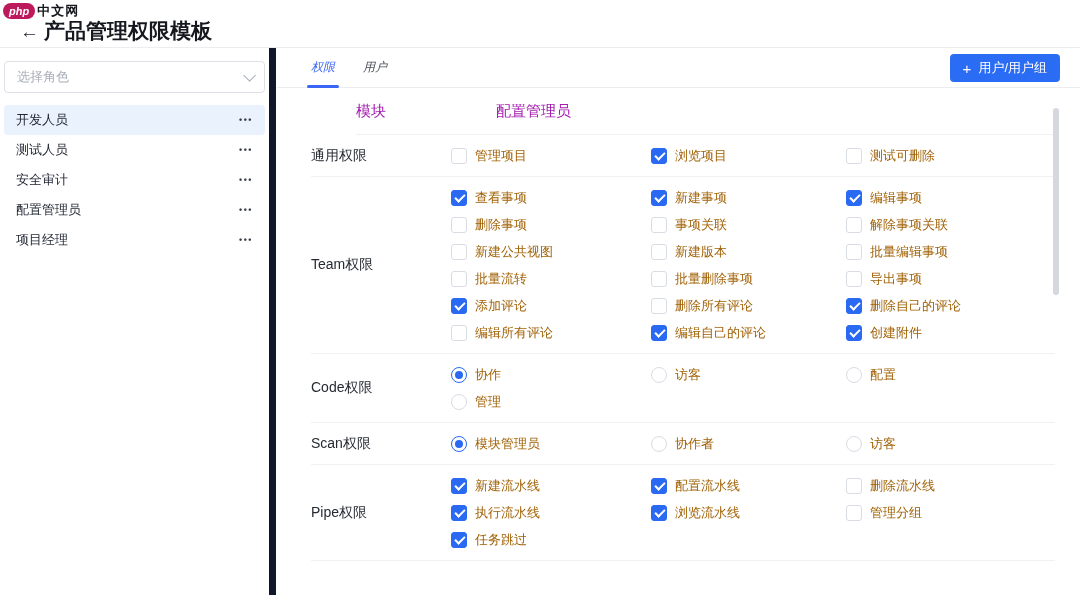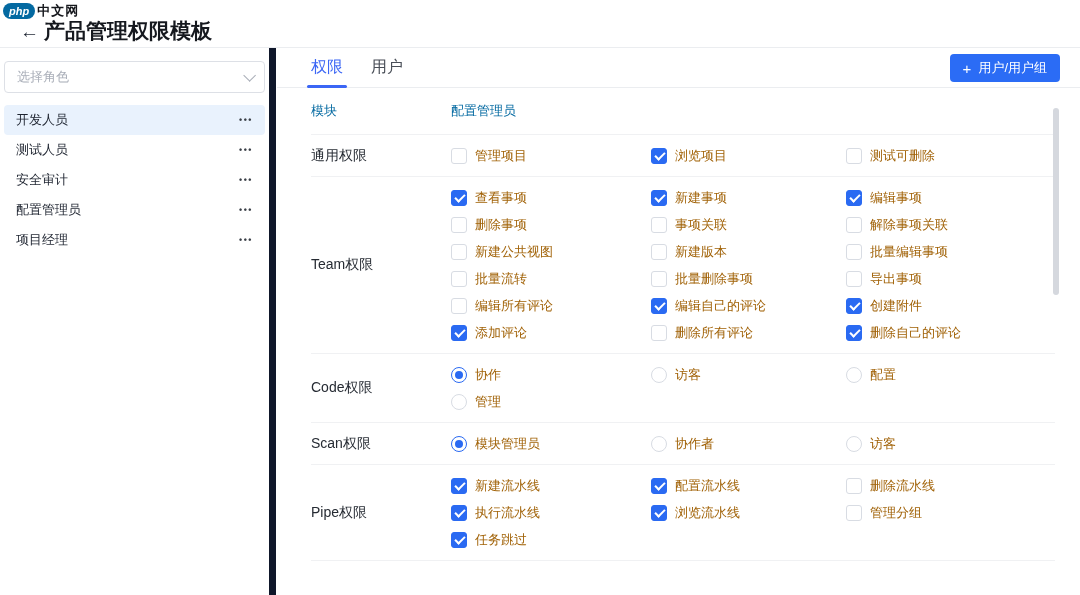--- a/index.html
+++ b/index.html
@@ -6,21 +6,21 @@
   html,body { width:1080px; height:595px; }
   body {
     font-family: "Liberation Sans", "DejaVu Sans", sans-serif;
     background:#fff; color:#1f2633; position:relative; overflow:hidden;
     font-size:13px;
   }
   
   .top-header { height:48px; border-bottom:1px solid #ebedf0; position:relative; }
   .logo { position:absolute; top:2px; left:3px; display:flex; align-items:center; gap:2px; }
   .logo-badge {
-    background:#0369a1; color:#fff; font-style:italic; font-weight:bold;
+    background:#be185d; color:#fff; font-style:italic; font-weight:bold;
     font-size:11px; padding:2px 6px; border-radius:9px;
   }
   .logo-site { font-size:13px; font-weight:900; color:#16181d; letter-spacing:1px; }
   .title-row { position:absolute; left:20px; top:17px; display:flex; align-items:center; gap:5px; }
   .back-arrow { font-size:19px; line-height:1; color:#1f2633; cursor:pointer; }
   .page-title { font-size:21px; font-weight:700; color:#15181e; }
 
   
   .sidebar { position:absolute; left:0; top:48px; width:276px; bottom:0; border-right:7px solid #0f172a; padding:13px 4px; }
   .role-select {
@@ -34,33 +34,33 @@
   .role-item {
     height:30px; display:flex; align-items:center; justify-content:space-between;
     padding:0 12px; border-radius:4px; font-size:13px; color:#1e2430; cursor:pointer;
   }
   .role-item.selected { background:#e9f2fd; }
   .more { color:#3a3f47; font-size:9px; letter-spacing:1.5px; font-weight:bold; cursor:pointer; }
 
   
   .main { position:absolute; left:277px; top:48px; right:0; bottom:0; }
   .tabs-row { height:40px; border-bottom:1px solid #ebedf0; display:flex; align-items:stretch; padding-left:34px; position:relative; }
-  .tab { margin-right:28px; font-size:16px; color:#4a4f58; display:flex; align-items:center; position:relative; cursor:pointer; }
+  .tab { margin-right:28px; font-size:12px; color:#4a4f58; display:flex; align-items:center; position:relative; cursor:pointer;font-style:italic; }
   .tab.active { color:#3b66f5; }
   .tab.active::after { content:""; position:absolute; bottom:-1px; left:-4px; right:-4px; height:3px; background:#3b66f5; border-radius:1.5px; }
   .add-btn {
     position:absolute; right:20px; top:6px; height:28px; background:#2b6cf5; color:#fff;
     border:none; border-radius:4px; font-size:13px; padding:0 13px; display:flex;
     align-items:center; gap:7px; cursor:pointer; font-family:inherit;
   }
   .add-btn .plus { font-size:15px; line-height:1; }
 
   
   .perm-table { margin:0 25px 0 34px; }
-  .thead { display:grid; grid-template-columns:140px 1fr; height:47px; align-items:center; border-bottom:1px solid #f0f1f3; color:#0369a1; font-size:13px; }
+  .thead { display:grid; grid-template-columns:140px 1fr; height:47px; align-items:center; border-bottom:1px solid #f0f1f3; color:#a21caf; font-size:15px;margin-left:45px; }
   .trow { display:grid; grid-template-columns:140px 1fr; border-bottom:1px solid #f0f1f3; padding:7px 0; align-items:center; }
   .module-label { font-size:14px; color:#262b33; }
   .perm-line { display:grid; grid-template-columns:200px 195px 1fr; }
   .perm-cell { display:flex; align-items:center; gap:8px; height:27px; font-size:13px; color:#a16207; cursor:pointer; }
 
   .cb { width:16px; height:16px; border-radius:3px; border:1px solid #d8dce3; background:#fff; flex:none; position:relative; }
   .cb.checked { background:#2a6af2; border-color:#2a6af2; }
   .cb.checked::after { content:""; position:absolute; left:4.5px; top:1.5px; width:4px; height:8px; border:solid #fff; border-width:0 2px 2px 0; transform:rotate(45deg); }
 
   .radio { width:16px; height:16px; border-radius:50%; border:1px solid #d8dce3; background:#fff; flex:none; position:relative; }
@@ -207,45 +207,45 @@
                 <span class="perm-label">批量删除事项</span>
               </label>
               <label class="perm-cell">
                 <span class="cb"></span>
                 <span class="perm-label">导出事项</span>
               </label>
               <span></span>
             </div>
             <div class="perm-line">
               <label class="perm-cell">
+                <span class="cb checked"></span>
+                <span class="perm-label">添加评论</span>
+              </label>
+              <label class="perm-cell">
+                <span class="cb"></span>
+                <span class="perm-label">删除所有评论</span>
+              </label>
+              <label class="perm-cell">
+                <span class="cb checked"></span>
+                <span class="perm-label">删除自己的评论</span>
+              </label>
+              <span></span>
+            </div>
+            <div class="perm-line">
+              <label class="perm-cell">
                 <span class="cb"></span>
                 <span class="perm-label">编辑所有评论</span>
               </label>
               <label class="perm-cell">
                 <span class="cb checked"></span>
                 <span class="perm-label">编辑自己的评论</span>
               </label>
               <label class="perm-cell">
                 <span class="cb checked"></span>
                 <span class="perm-label">创建附件</span>
-              </label>
-              <span></span>
-            </div>
-            <div class="perm-line">
-              <label class="perm-cell">
-                <span class="cb checked"></span>
-                <span class="perm-label">添加评论</span>
-              </label>
-              <label class="perm-cell">
-                <span class="cb"></span>
-                <span class="perm-label">删除所有评论</span>
-              </label>
-              <label class="perm-cell">
-                <span class="cb checked"></span>
-                <span class="perm-label">删除自己的评论</span>
               </label>
               <span></span>
             </div>
           </div>
         </div>
         <div class="trow">
           <div class="module-label">Code权限</div>
           <div class="lines">
             <div class="perm-line">
               <label class="perm-cell">

